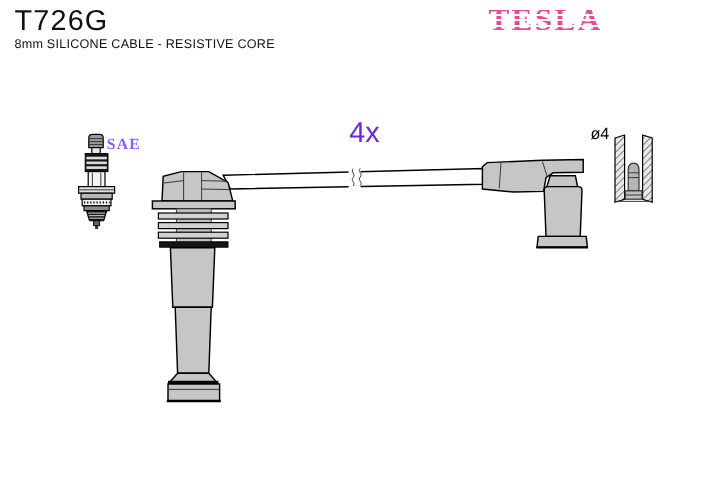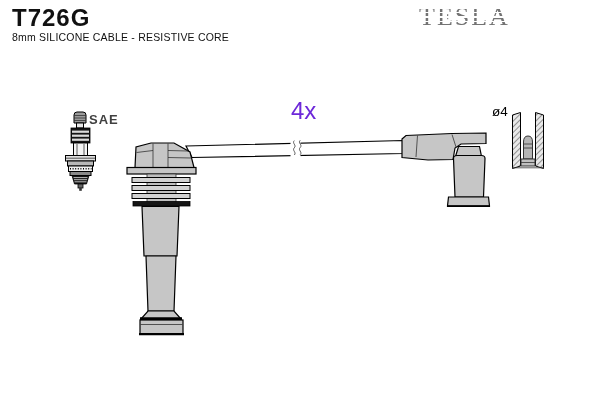--- a/index.html
+++ b/index.html
@@ -2,36 +2,36 @@
 <html><head>
 <meta charset="utf-8">
 <style>
   html,body{margin:0;padding:0;background:#fff;}
   #stage{
     position:relative;width:600px;height:400px;background:#ffffff;
     font-family:"Liberation Sans","DejaVu Sans",sans-serif;overflow:hidden;
   }
   .abs{position:absolute;}
   #product-code{
-    left:12px;top:4px;font-size:24px;font-weight:bold;color:#111;letter-spacing:1px;
+    left:12px;top:4px;font-size:24px;font-weight:normal;color:#111;letter-spacing:1px;
   }
   #description{
     left:12px;top:31px;font-size:10.5px;color:#111;letter-spacing:0.2px;text-align:center;
   }
   #brand{
     left:407px;top:4px;font-family:"Liberation Serif","DejaVu Serif",serif;
-    font-size:26px;font-weight:normal;color:#737373;letter-spacing:2px;line-height:1;margin-left:12px;
+    font-size:26px;font-weight:bold;color:#ec4899;letter-spacing:2px;line-height:1;
   }
   
   #brand::after{
     content:"";position:absolute;left:-2px;right:-2px;top:0;bottom:0;
     background:repeating-linear-gradient(to bottom,transparent 0 3px,#fff 3px 4.6px);
     pointer-events:none;
   }
-  #label-sae{left:89px;top:112px;font-size:13px;font-weight:bold;color:#404040;letter-spacing:1px;}
+  #label-sae{left:89px;top:112px;font-size:13px;font-weight:bold;color:#8b5cf6;letter-spacing:1px;font-family:Liberation Serif, serif;}
   #label-qty{left:291px;top:97px;font-size:24px;color:#6d28d9;}
   #label-dia{left:492px;top:104px;font-size:13.5px;font-weight:normal;color:#000;}
   svg{position:absolute;left:0;top:0;}
   .part{fill:#c6c6c6;stroke:#000;stroke-width:1.2;}
   .part-light{fill:#d2d2d2;stroke:#000;stroke-width:1;}
   .white{fill:#ffffff;stroke:#000;stroke-width:1.2;}
   .dark{fill:#151515;stroke:#000;stroke-width:0.8;}
   .thin{stroke:#333;stroke-width:0.8;fill:none;}
 </style>
 </head>

